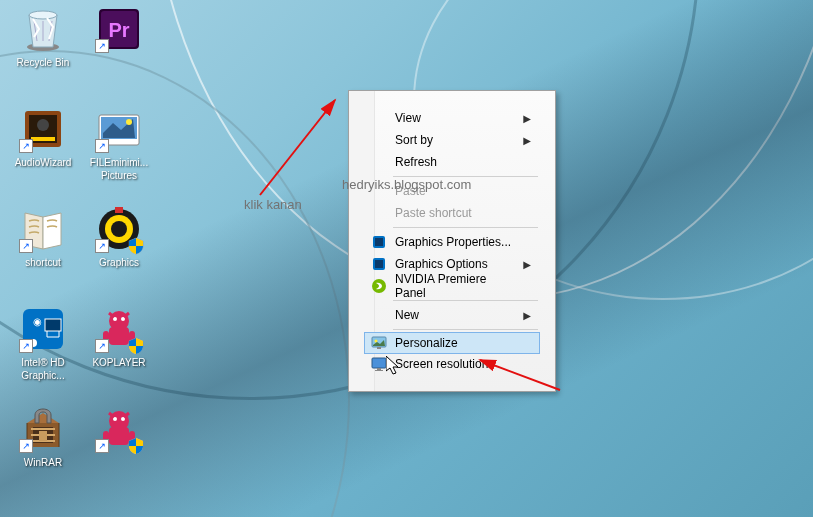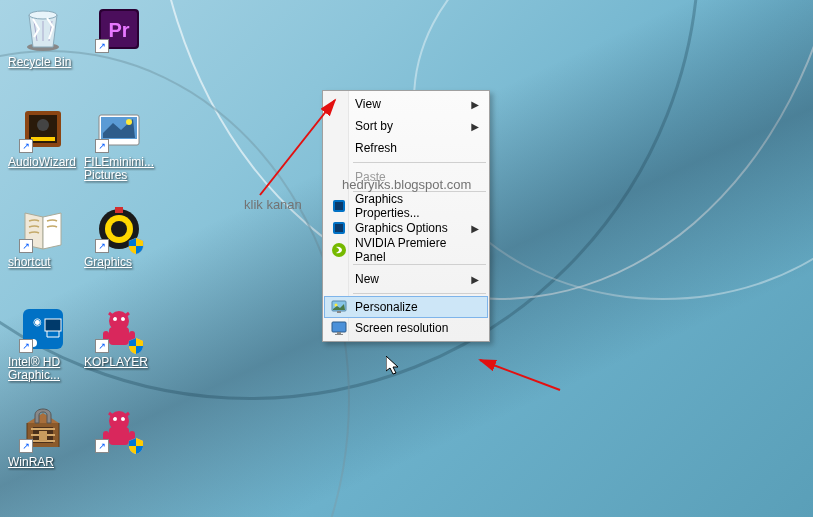--- a/index.html
+++ b/index.html
@@ -30,62 +30,61 @@
       transform: rotate(-25deg);
       left: -200px; top: 150px;
       pointer-events: none;
     }
     
     .desktop { position: absolute; inset: 0; }
     .icon-grid { position: relative; }
     .desktop-icon {
       position: absolute;
       width: 74px;
-      text-align: left;
+      text-align: center;
       cursor: pointer;
     }
     .desktop-icon .icon-img {
       width: 48px; height: 48px;
       margin: 0 auto 2px;
       display: flex; align-items: center; justify-content: center;
       position: relative;
     }
     .desktop-icon .label {
       color: #fff;
-      font-size: 12px;
+      font-size: 10px;
       line-height: 13px;
       padding: 1px 2px;
       text-shadow: 1px 1px 2px rgba(0,0,0,0.8);
       word-wrap: break-word;
-      text-decoration: underline;
     }
     .shortcut-arrow {
       position: absolute;
       bottom: 0; left: 0;
       width: 14px; height: 14px;
       background: #fff;
       border: 1px solid #888;
       font-size: 9px;
       display: flex; align-items:center; justify-content:center;
       color: #005aff;
     }
     .shield-badge {
       position: absolute;
       bottom: -2px; right: -2px;
       width: 18px; height: 18px;
     }
     
     .context-menu {
       position: absolute;
-      left: 322px; top: 90px;
-      width: 168px;
+      left: 348px; top: 90px;
+      width: 208px;
       background: linear-gradient(180deg, #fbfbfb, #f1f1f1);
       border: 1px solid #a0a0a0;
       box-shadow: 3px 3px 5px rgba(0,0,0,0.25);
-      padding: 2px;
+      padding: 16px;
     }
     .menu-item {
       display: flex;
       align-items: center;
       height: 22px;
       padding: 0 20px 0 30px;
       position: relative;
       cursor: default;
     }
     .menu-item.disabled { color: #9a9a9a; }
@@ -300,20 +299,23 @@
       <div class="menu-item">
         <span>Sort by</span>
         <span class="submenu-arrow">▶</span>
       </div>
       <div class="menu-item">
         <span>Refresh</span>
       </div>
       <div class="menu-sep"></div>
       <div class="menu-item disabled">
         <span>Paste</span>
+      </div>
+      <div class="menu-item disabled">
+        <span>Paste shortcut</span>
       </div>
       <div class="menu-sep"></div>
       <div class="menu-item">
         <span class="menu-icon">
           <svg width="16" height="16">
             <rect x="2" y="2" width="12" height="12" rx="2" fill="#0071c5"></rect>
             <rect x="4" y="4" width="8" height="8" fill="#0a3a6b"></rect>
           </svg>
         </span>
         <span>Graphics Properties...</span>

